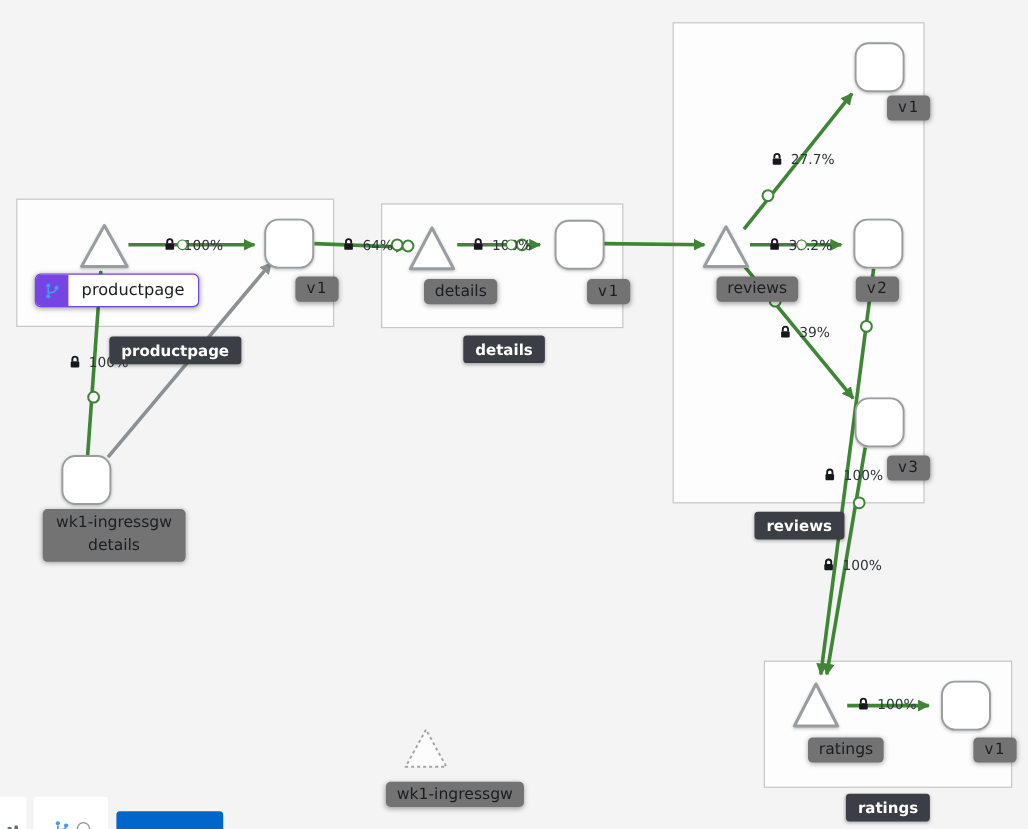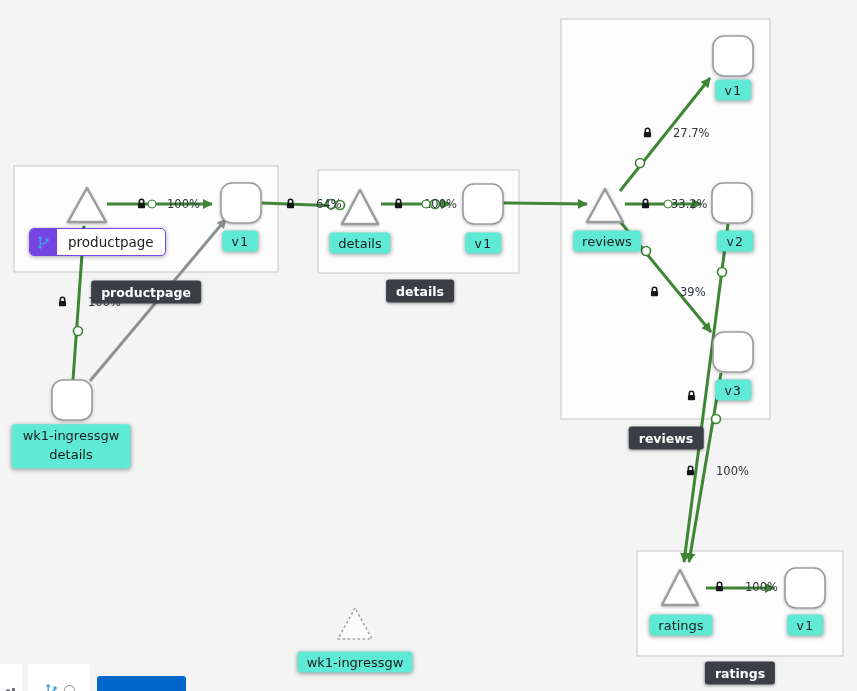--- a/index.html
+++ b/index.html
@@ -7,22 +7,22 @@
     position:relative;width:857px;height:691px;overflow:hidden;
     background:#f4f4f4;
     font-family:"DejaVu Sans","Liberation Sans",sans-serif;
   }
   .stage svg.graph{position:absolute;left:0;top:0;z-index:1;}
   .shape{filter:drop-shadow(0 1.5px 1.5px rgba(0,0,0,.25));}
 
   
   .node-label{
     position:absolute;z-index:2;transform:translate(-50%,-50%);
-    background:#5eead4;border-radius:4px;box-shadow:0 1px 4px rgba(0,0,0,.35);
-    padding:3px 9px;font-size:13px;color:#1b1d21;white-space:nowrap;text-align:center;
+    background:#737373;border-radius:4px;box-shadow:0 1px 4px rgba(0,0,0,.35);
+    padding:3px 9px;font-size:13px;color:#1b1d21;white-space:nowrap;text-align:center;margin-left:24px;
   }
   .node-label.two-line{line-height:1.45;padding:3px 11px;}
   .version-label{letter-spacing:1px;font-family:"DejaVu Sans Mono","Liberation Mono",monospace;}
 
   
   .selected-label{
     position:absolute;z-index:2;display:flex;align-items:stretch;
     border:1.6px solid #7544e2;border-radius:5px;background:#fff;overflow:hidden;
     box-shadow:0 1px 4px rgba(0,0,0,.35);height:26px;
   }
@@ -35,21 +35,21 @@
   
   .badge{
     position:absolute;z-index:2;transform:translate(-50%,-50%);
     background:#3b3e44;color:#fff;font-weight:bold;font-size:12.5px;
     border-radius:3px;padding:4px 10px;white-space:nowrap;box-shadow:0 1px 3px rgba(0,0,0,.3);
   }
 
   
   .edge-label{
     position:absolute;z-index:2;transform:translate(0,-50%);
-    display:flex;align-items:center;gap:20px;
+    display:flex;align-items:center;gap:6px;
     font-size:11.5px;color:#2f353a;white-space:nowrap;
   }
   .lock-icon{display:inline-flex;line-height:0;}
 
   
   .edge-dot{
     position:absolute;z-index:3;width:9px;height:9px;border-radius:50%;
     background:#fff;border:1.7px solid #3e8635;transform:translate(-50%,-50%);
     box-sizing:border-box;
   }
@@ -172,21 +172,21 @@
     </div>
   <div class="edge-label" style="left:640px;top:204px">
       <span class="lock-icon">
         <svg width="11" height="12" viewBox="0 0 12 13">
           <path d="M3.6 5.4V3.7a2.4 2.4 0 0 1 4.8 0v1.7" fill="none" stroke="#15171a" stroke-width="1.7"></path>
           <rect x="2.1" y="5.4" width="7.8" height="5.7" rx="1.1" fill="#15171a"></rect>
         </svg>
       </span>
       <span>33.2%</span>
     </div>
-  <div class="edge-label" style="left:649px;top:292px">
+  <div class="edge-label" style="left:649px;top:277px">
       <span class="lock-icon">
         <svg width="11" height="12" viewBox="0 0 12 13">
           <path d="M3.6 5.4V3.7a2.4 2.4 0 0 1 4.8 0v1.7" fill="none" stroke="#15171a" stroke-width="1.7"></path>
           <rect x="2.1" y="5.4" width="7.8" height="5.7" rx="1.1" fill="#15171a"></rect>
         </svg>
       </span>
       <span>39%</span>
     </div>
   <div class="edge-label" style="left:686px;top:396px">
       <span class="lock-icon">
@@ -227,21 +227,21 @@
           </svg>
         </span>
       </span>
     <span class="txt">productpage</span>
   </div>
   <div class="node-label version-label" style="left:240px;top:241px">v1</div>
   <div class="node-label" style="left:360px;top:243px">details</div>
   <div class="node-label version-label" style="left:483px;top:243px">v1</div>
   <div class="node-label" style="left:607px;top:241px">reviews</div>
   <div class="node-label version-label" style="left:733px;top:90px">v1</div>
-  <div class="node-label version-label" style="left:735px;top:241px">v2</div>
+  <div class="node-label version-label" style="left:707px;top:241px">v2</div>
   <div class="node-label version-label" style="left:733px;top:390px">v3</div>
   <div class="node-label" style="left:681px;top:625px">ratings</div>
   <div class="node-label version-label" style="left:805px;top:625px">v1</div>
   <div class="node-label two-line" style="left:71px;top:446px">
     <div>wk1-ingressgw</div>
     <div>details</div>
   </div>
   <div class="node-label" style="left:355px;top:662px">wk1-ingressgw</div>
 
   <div class="badge" style="left:146px;top:292px">productpage</div>

